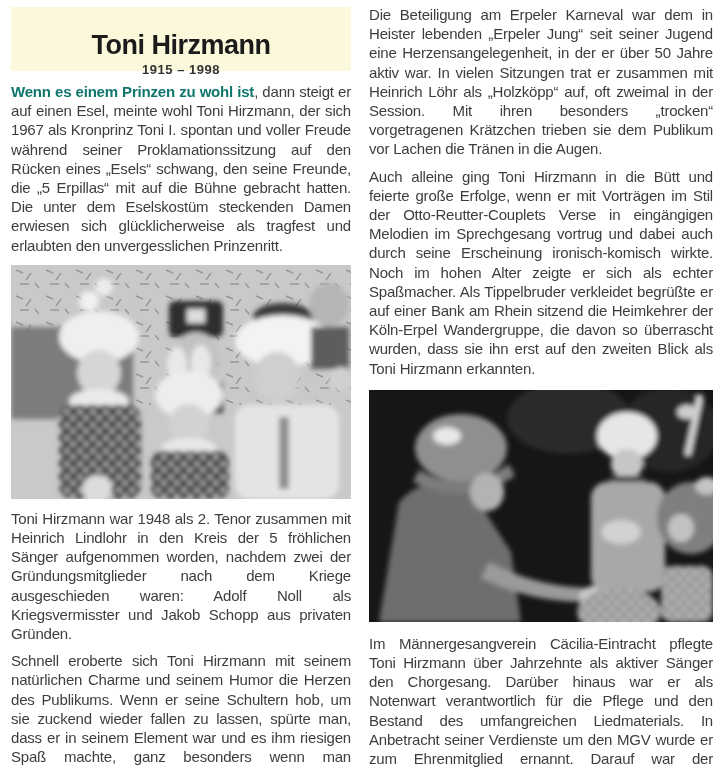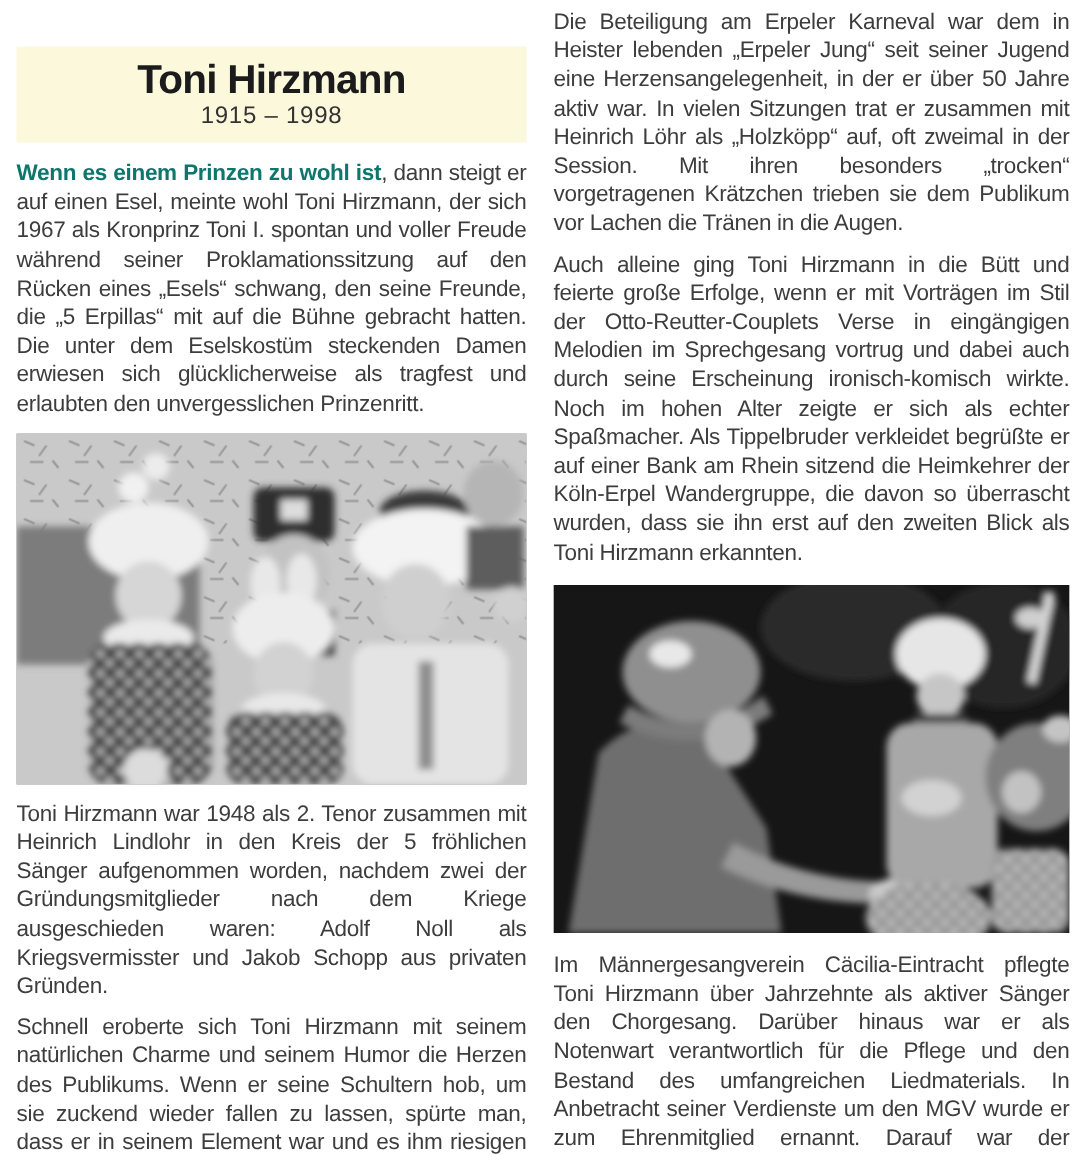--- a/index.html
+++ b/index.html
@@ -8,23 +8,23 @@
     font-family:"Liberation Sans",sans-serif;overflow:hidden;
   }
   .col{position:absolute;}
   .col-left{left:11px;top:7px;width:340px;}
   .col-right{left:369px;top:5px;width:344px;}
   .title-box{
     background:#FBF8DC;height:64px;text-align:center;margin-bottom:11px;
   }
   .title{
     font-size:27px;font-weight:bold;color:#1b1b1b;letter-spacing:-0.5px;
-    padding-top:7px;line-height:30px;margin-top:24px;
+    padding-top:23px;line-height:30px;
   }
-  .years{font-size:16px;color:#333333;line-height:20px;letter-spacing:0.5px;}
+  .years{font-size:13px;color:#333333;line-height:20px;letter-spacing:0.5px;font-weight:bold;}
   p.body{
     margin:0 0 8px 0;font-size:15px;line-height:19.2px;color:#3d3d3d;
     text-align:justify;letter-spacing:-0.2px;
   }
   p.body .lead{font-weight:bold;color:#0f766e;}
   .photo{width:100%;overflow:hidden;background:#9a9a9a;line-height:0;}
   .photo-left{height:234px;margin:10px 0 10px 0;}
   .photo-right{height:232px;margin:12px 0 12px 0;}
   .photo svg{display:block;width:100%;height:100%;}
 </style>

